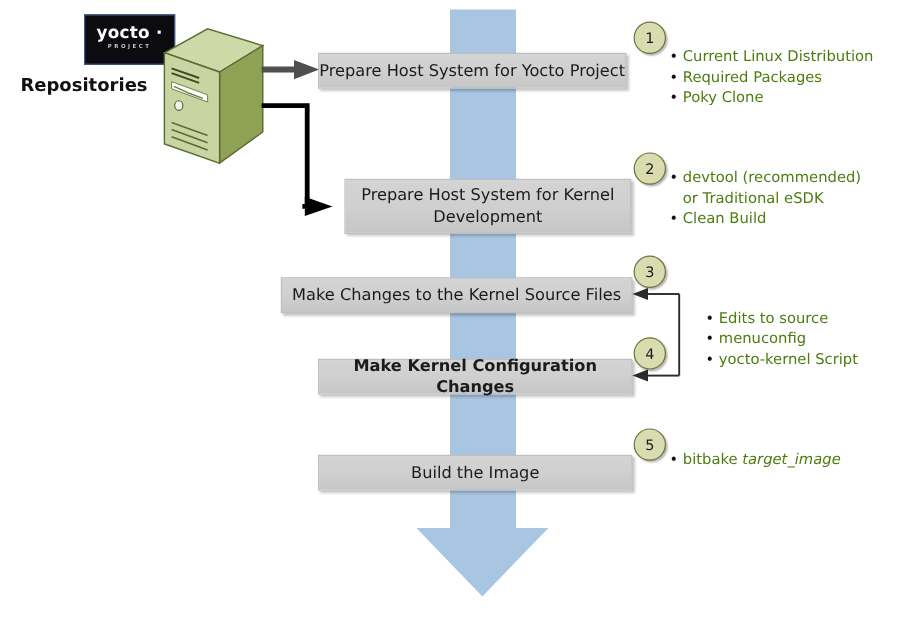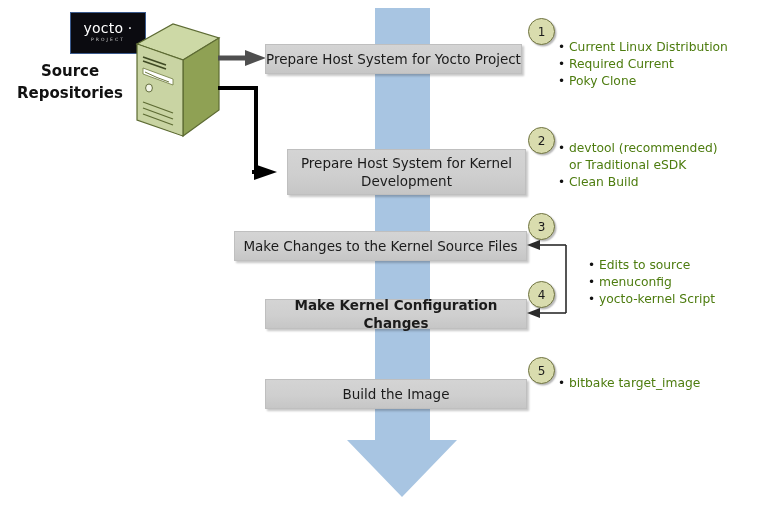--- a/index.html
+++ b/index.html
@@ -11,21 +11,21 @@
   }
   #stage{position:relative;width:769px;height:517px;}
 
   
   .flow-arrow{position:absolute;left:0;top:0;}
 
   
   .logo{
     position:absolute;left:70px;top:12px;width:74px;height:40px;
     background:#0b0b10;border:1px solid #3b5a8c;
-    display:flex;flex-direction:column;align-items:center;justify-content:center;
+    display:flex;flex-direction:column;align-items:center;justify-content:center;font-weight:bold;
   }
   .logo-main{
     color:#ffffff;font-size:14px;letter-spacing:.2px;line-height:13px;
     font-family:"DejaVu Sans","Liberation Sans",sans-serif;
   }
   .logo-sub{
     color:#c9c9c9;font-size:4.5px;letter-spacing:2.1px;line-height:8px;
     margin-top:1px;
   }
 
@@ -63,40 +63,39 @@
     font-size:12px;color:#1b1b1b;
   }
 
   
   .bullets{position:absolute;font-size:12.3px;color:#4d7c0f;line-height:17px;}
   .bullets ul{margin:0;padding:0 0 0 13px;list-style:none;}
   .bullets li{position:relative;margin:0;padding:0 0 0 0;}
   .bullets li::before{
     content:"\2022";position:absolute;left:-11px;top:0;color:#111;font-size:12px;
   }
-  .ital{}
+  .ital{font-style:italic;}
 
   svg{display:block;}
 </style>
 </head>
 <body>
 
 <div id="stage">
 
   <svg class="flow-arrow" width="769" height="517">
     <polygon points="375,8 430,8 430,440 457,440 402,497 347,440 375,440" fill="#a8c5e2"></polygon>
   </svg>
 
   <div class="logo">
     <div class="logo-main">yocto ·</div>
     <div class="logo-sub">PROJECT</div>
   </div>
 
   <div class="src-label">
-    <div>Source</div>
     <div>Repositories</div>
   </div>
 
   <div class="server">
     <svg width="90" height="120" viewBox="0 0 90 120">
 
       <polygon points="4,22 40,2 86,16 50,38" fill="#cdd9a6" stroke="#5d6b33" stroke-width="1.2"></polygon>
 
       <polygon points="50,38 86,16 86,88 50,114" fill="#8fa154" stroke="#5d6b33" stroke-width="1.2"></polygon>
 
@@ -168,21 +167,21 @@
   <div class="step" style="left:528px;top:281px;">
     <span>4</span>
   </div>
   <div class="step" style="left:528px;top:357px;">
     <span>5</span>
   </div>
 
   <div class="bullets" style="left:556px;top:39px;width:210px;">
     <ul>
       <li>Current Linux Distribution</li>
-      <li>Required Current</li>
+      <li>Required Packages</li>
       <li>Poky Clone</li>
     </ul>
   </div>
 
   <div class="bullets" style="left:556px;top:140px;width:175px;">
     <ul>
       <li>devtool (recommended) or Traditional eSDK</li>
       <li>Clean Build</li>
     </ul>
   </div>

